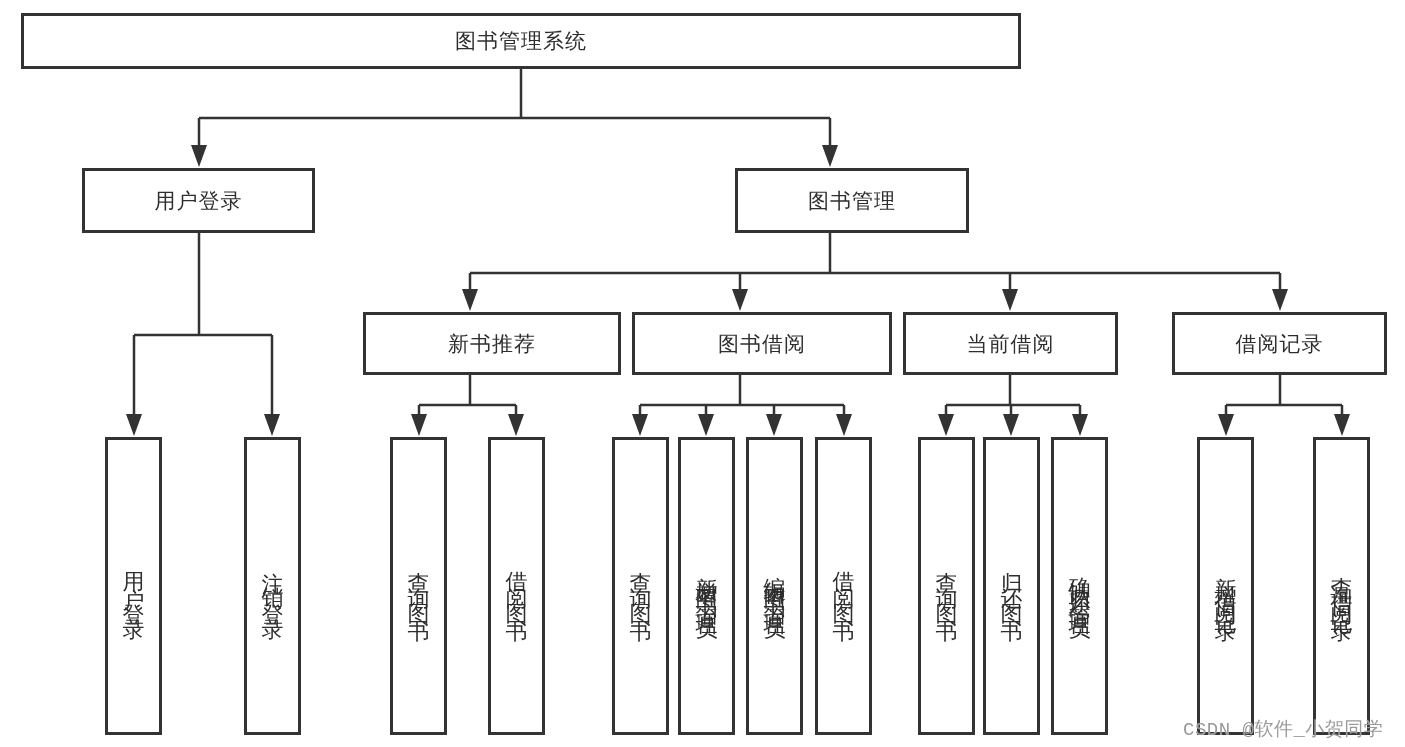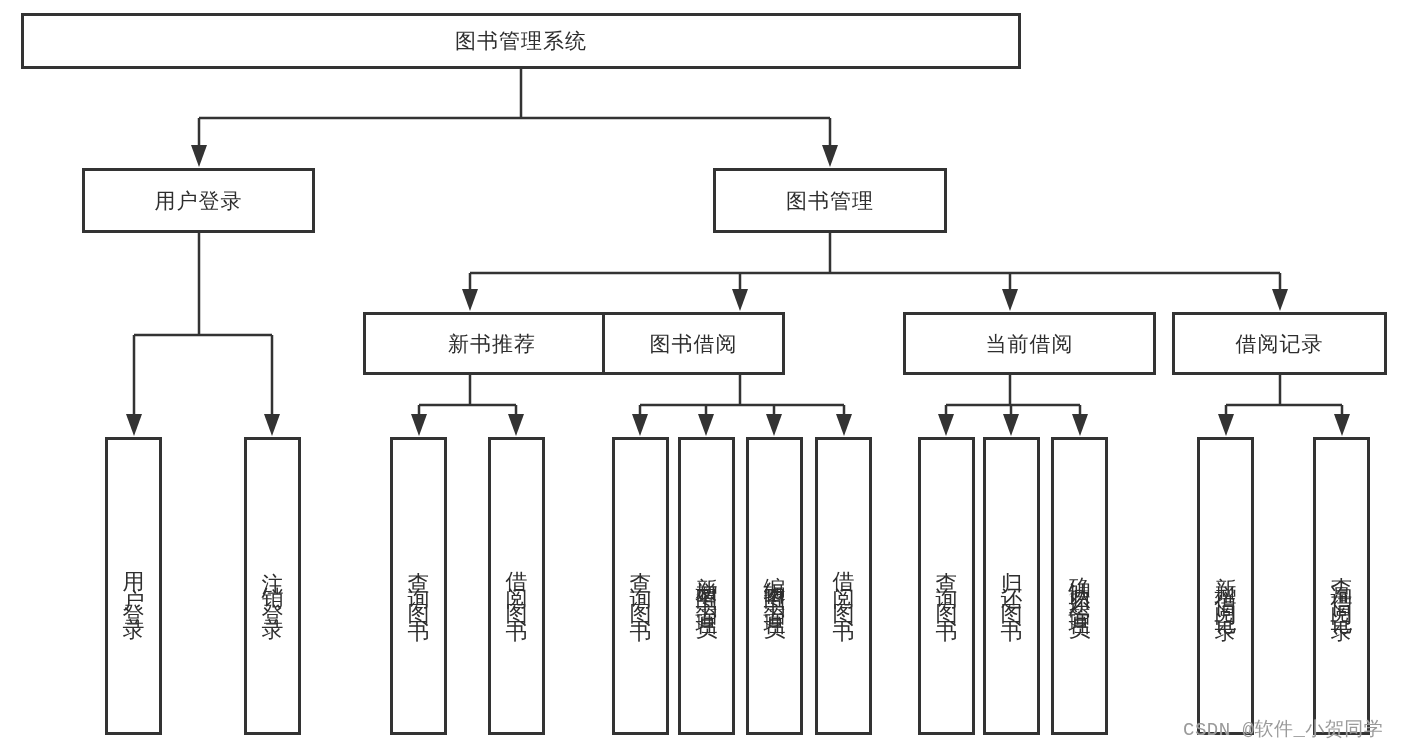--- a/index.html
+++ b/index.html
@@ -39,24 +39,24 @@
     color:var(--text);
     line-height:1;
     white-space:nowrap;
   }
   .vt4{letter-spacing:16px;}
   .vt6{letter-spacing:9px;}
   .vt9{letter-spacing:6px;}
   
   .n-root{left:21px;top:13px;width:1000px;height:56px;}
   .n-userlogin{left:82px;top:168px;width:233px;height:65px;}
-  .n-bookmgmt{left:713px;top:168px;width:234px;height:65px;}
+  .n-bookmgmt{left:735px;top:168px;width:234px;height:65px;}
   .n-l3-0{left:363px;top:312px;width:258px;height:63px;}
-  .n-l3-1{left:602px;top:312px;width:183px;height:63px;font-family:Liberation Serif, serif;}
-  .n-l3-2{left:903px;top:312px;width:253px;height:63px;}
+  .n-l3-1{left:632px;top:312px;width:260px;height:63px;font-family:Liberation Serif, serif;}
+  .n-l3-2{left:903px;top:312px;width:215px;height:63px;}
   .n-l3-3{left:1172px;top:312px;width:215px;height:63px;}
   .lf-0{left:105px;}
   .lf-1{left:244px;}
   .lf-2{left:390px;}
   .lf-3{left:488px;}
   .lf-4{left:612px;}
   .lf-5{left:678px;}
   .lf-6{left:746px;}
   .lf-7{left:815px;}
   .lf-8{left:918px;}

